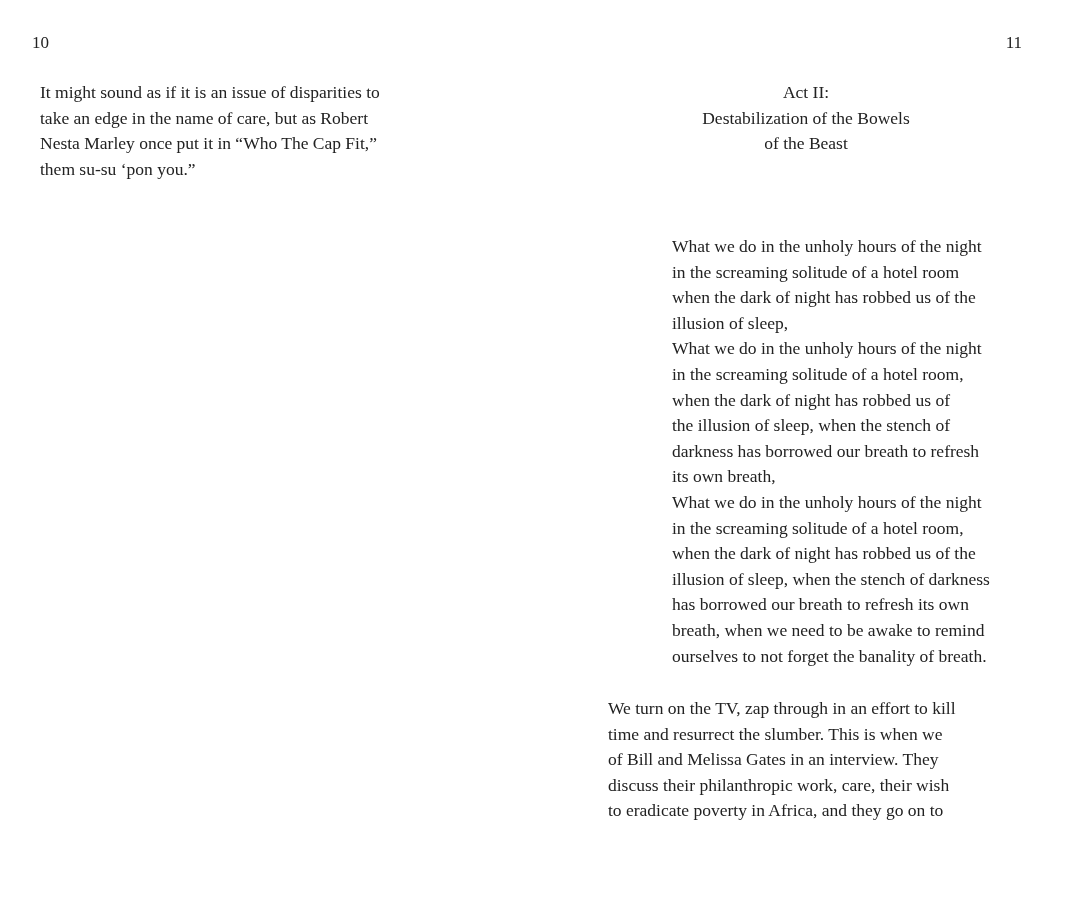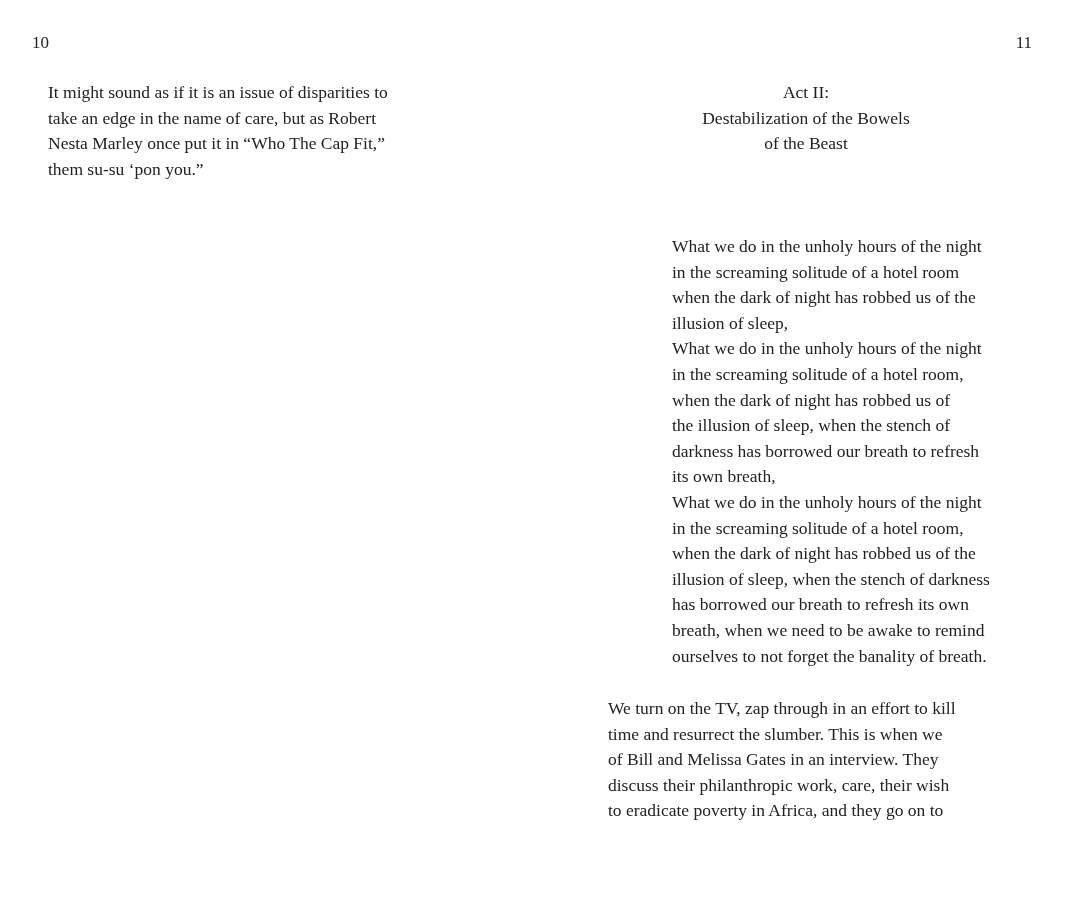--- a/index.html
+++ b/index.html
@@ -17,33 +17,33 @@
     overflow: hidden;
   }
   .page-number {
     position: absolute;
     top: 33px;
     font-size: 17px;
     line-height: 20px;
     color: #222222;
   }
   .page-number.left { left: 32px; }
-  .page-number.right { right: 36px; text-align: center; }
+  .page-number.right { right: 46px; text-align: center; }
 
   .text-block {
     position: absolute;
     font-size: 17.5px;
     line-height: 25.6px;
     color: #222222;
   }
   .text-block .line {
     white-space: pre;
   }
   .left-paragraph {
-    left: 48px;
+    left: 40px;
     top: 80px;
     width: 430px;
   }
   .section-heading {
     left: 600px;
     top: 80px;
     width: 412px;
     text-align: center;
   }
   .section-heading .line { white-space: normal; }

